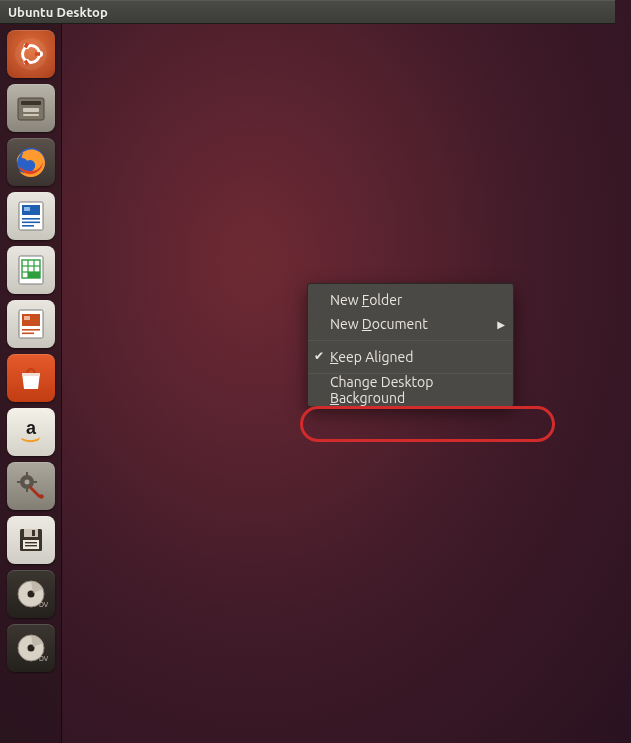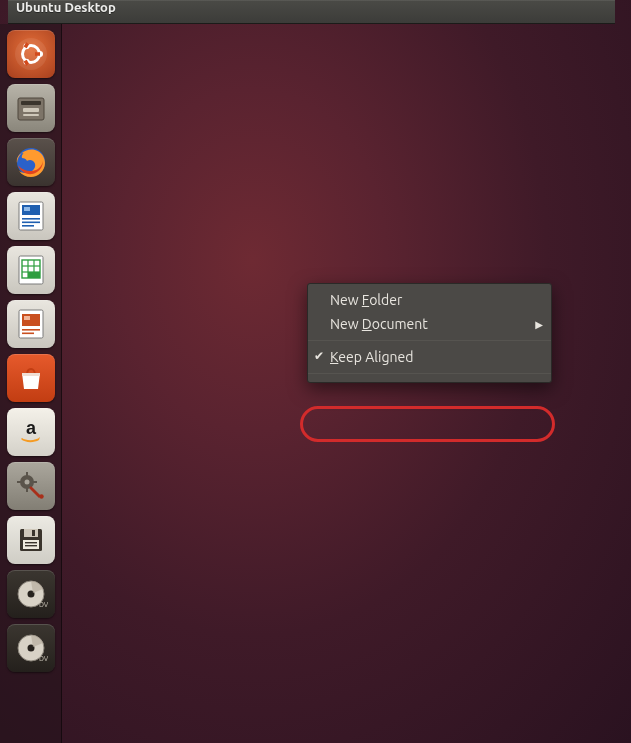--- a/index.html
+++ b/index.html
@@ -8,21 +8,21 @@
     background: radial-gradient(ellipse at 40% 35%, #6e2a33 0%, #5a2330 25%, #3f1a28 55%, #2a1220 100%);
     position: relative;
     color: #e6e0d9;
   }
   
   .top-panel {
     position: absolute; top: 0; left: 0; right: 16px; height: 24px;
     background: linear-gradient(#4a4a46, #3c3c39);
     border-bottom: 1px solid #1b1b19;
     box-shadow: inset 0 1px 0 rgba(255,255,255,0.08);
-    display: flex; align-items: flex-start; padding-left: 8px; margin-left: 8px;
+    display: flex; align-items: center; padding-left: 8px;
   }
   .top-panel .title {
     font-size: 13px; font-weight: 600; color: #ececea;
     text-shadow: 0 1px 0 rgba(0,0,0,0.4);
   }
   
   .launcher {
     position: absolute; top: 24px; left: 0; width: 62px; bottom: 0;
     background: rgba(36,20,28,0.55);
     border-right: 1px solid rgba(0,0,0,0.5);
@@ -42,21 +42,21 @@
   .tile.writer { background: linear-gradient(#e9e6df, #c9c6be); }
   .tile.calc { background: linear-gradient(#e9e6df, #c9c6be); }
   .tile.impress { background: linear-gradient(#e9e6df, #c9c6be); }
   .tile.software { background: linear-gradient(#e65a2c, #c23d12); }
   .tile.amazon { background: linear-gradient(#f4f1e9, #d4d1c9); }
   .tile.settings { background: linear-gradient(#aba79d, #827e74); }
   .tile.save { background: linear-gradient(#eceae3, #cfcdc5); }
   .tile.disc { background: linear-gradient(#3b3630, #24201c); }
   
   .context-menu {
-    position: absolute; top: 283px; left: 307px; width: 245px;
+    position: absolute; top: 283px; left: 307px; width: 207px;
     background: #4b4946;
     border: 1px solid #2a2927;
     border-radius: 3px;
     box-shadow: 0 6px 18px rgba(0,0,0,0.5);
     padding: 4px 0;
     color: #e8e5df; font-size: 14px;
   }
   .cm-item {
     display: flex; align-items: center; gap: 8px;
     height: 24px; padding: 0 12px 0 22px;
@@ -208,15 +208,18 @@
   <div class="cm-item">
     <span class="label">New <span class="ul">D</span>ocument</span>
     <span class="submenu-arrow">▶</span>
   </div>
   <div class="cm-sep"></div>
   <div class="cm-item">
     <span class="check">✔</span>
     <span class="label"><span class="ul">K</span>eep Aligned</span>
   </div>
   <div class="cm-sep"></div>
+  <div class="cm-item">
+    <span class="label">Change Desktop <span class="ul">B</span>ackground</span>
+  </div>
 </div>
 
 <div class="annotation" title="Change Desktop Background"></div>
 
 </body></html>

